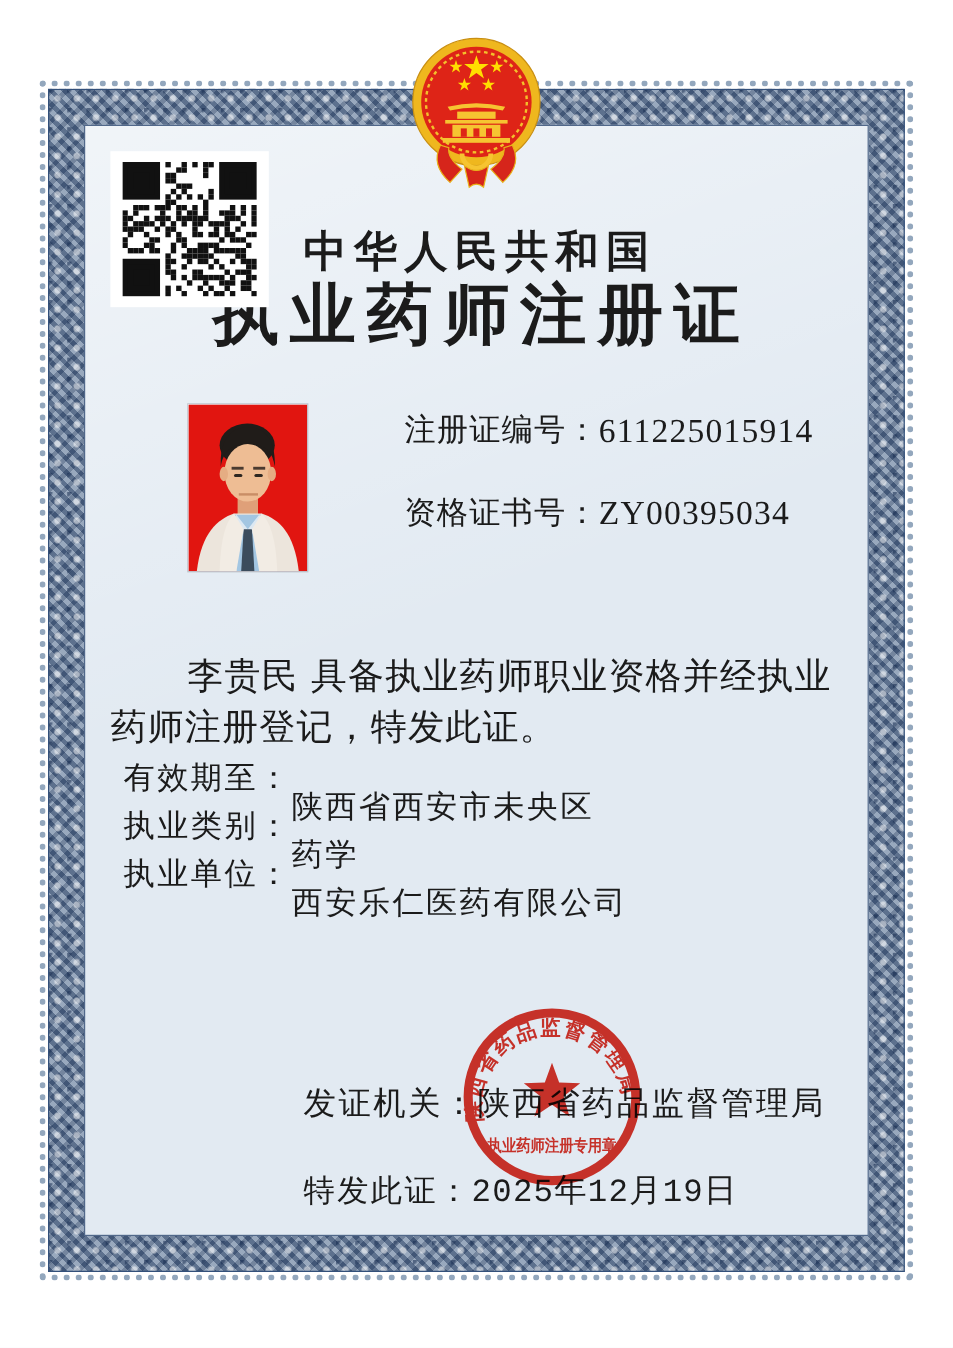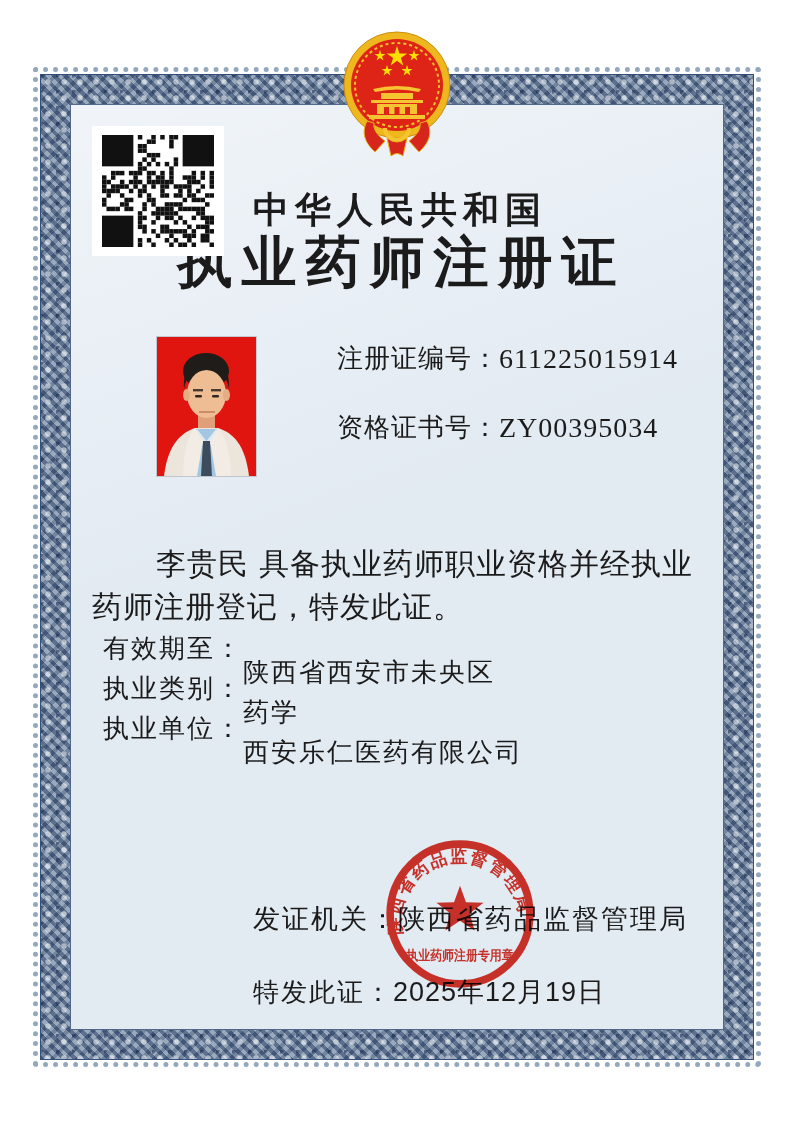--- a/index.html
+++ b/index.html
@@ -58,21 +58,21 @@
   
   .fields{position:absolute;left:103px;top:628px;width:600px;}
   .field-row{height:40px;display:flex;align-items:center;white-space:nowrap;}
   .field-row .flbl{font-size:26px;letter-spacing:2px;}
   .field-row .fval{font-size:26px;letter-spacing:2px;margin-top:48px;}
   .field-row .num{font-family:"Liberation Sans","DejaVu Sans",sans-serif;letter-spacing:0.5px;}
 
   
   .issuer-row{position:absolute;left:253px;top:901px;font-size:27px;letter-spacing:2px;white-space:nowrap;z-index:2;}
   .date-row{position:absolute;left:253px;top:974px;font-size:26px;letter-spacing:2px;white-space:nowrap;z-index:2;}
-  .date-row .num{font-family:Liberation Sans, sans-serif;font-size:27px;letter-spacing:1px;}
+  .date-row .num{font-family:Liberation Mono, monospace;font-size:27px;letter-spacing:1px;}
 
   
   .seal{position:absolute;left:379px;top:833px;width:162px;height:162px;z-index:6;
     mix-blend-mode:multiply;opacity:.92;}
   .seal text{fill:var(--seal_red,#dd2318);font-family:"DejaVu Serif","Liberation Serif",serif;}
 </style>
 </head>
 <body>
 
 <div class="page">

